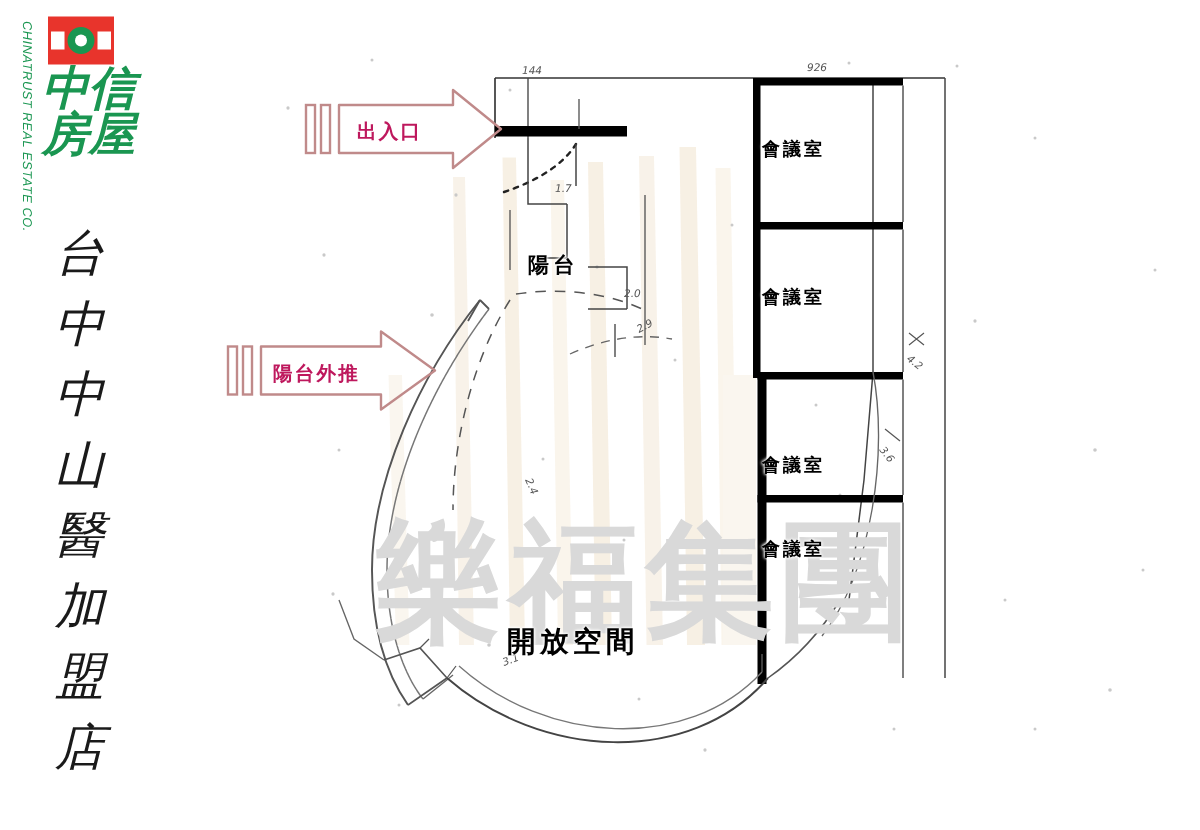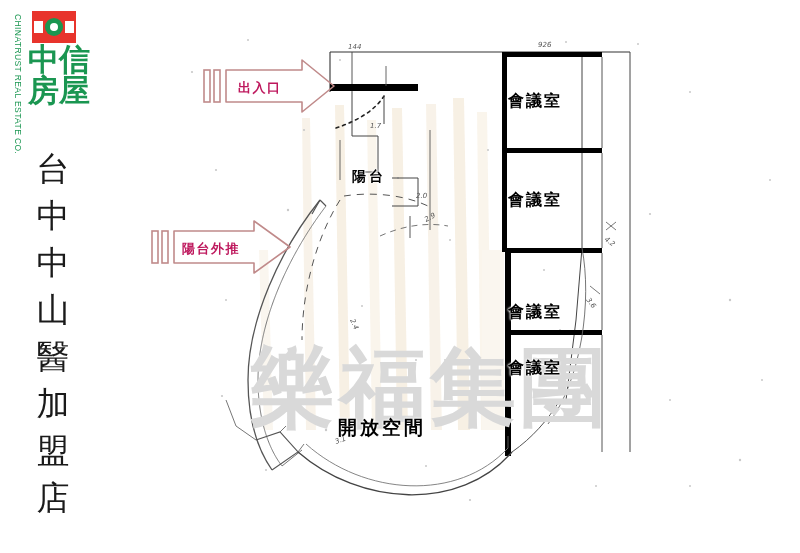--- a/index.html
+++ b/index.html
@@ -12,21 +12,21 @@
     height: 553px;
     position: relative;
     overflow: hidden;
     font-family: "DejaVu Sans", "Liberation Sans", sans-serif;
   }
 
   
   #brand-column {
     position: absolute;
     left: 0; top: 0;
-    width: 130px; height: 448px;
+    width: 130px; height: 448px; font-style: italic;
   }
   #logo-block {
     position: absolute;
     left: 6px; top: 6px;
     width: 120px; height: 128px;
   }
   #logo-eng-text {
     position: absolute;
     left: 4px; top: 8px;
     width: 16px; height: 120px;
@@ -114,21 +114,21 @@
     font-family: Liberation Serif, serif;
     pointer-events: none;
     z-index: 2;
     text-align: center;
   }
 
   
   .room-label {
     position: absolute;
     color: #000000;
-    font-size: 16px;
+    font-size: 12px;
     font-weight: bold;
     letter-spacing: 2px;
     white-space: nowrap;
     font-family: "DejaVu Sans", sans-serif;
     z-index: 6;
     text-shadow: 0 0 2px #fff, 0 0 2px #fff, 0 0 3px #fff;
   }
   .room-label.small {
     font-size: 14px;
     letter-spacing: 3px;

